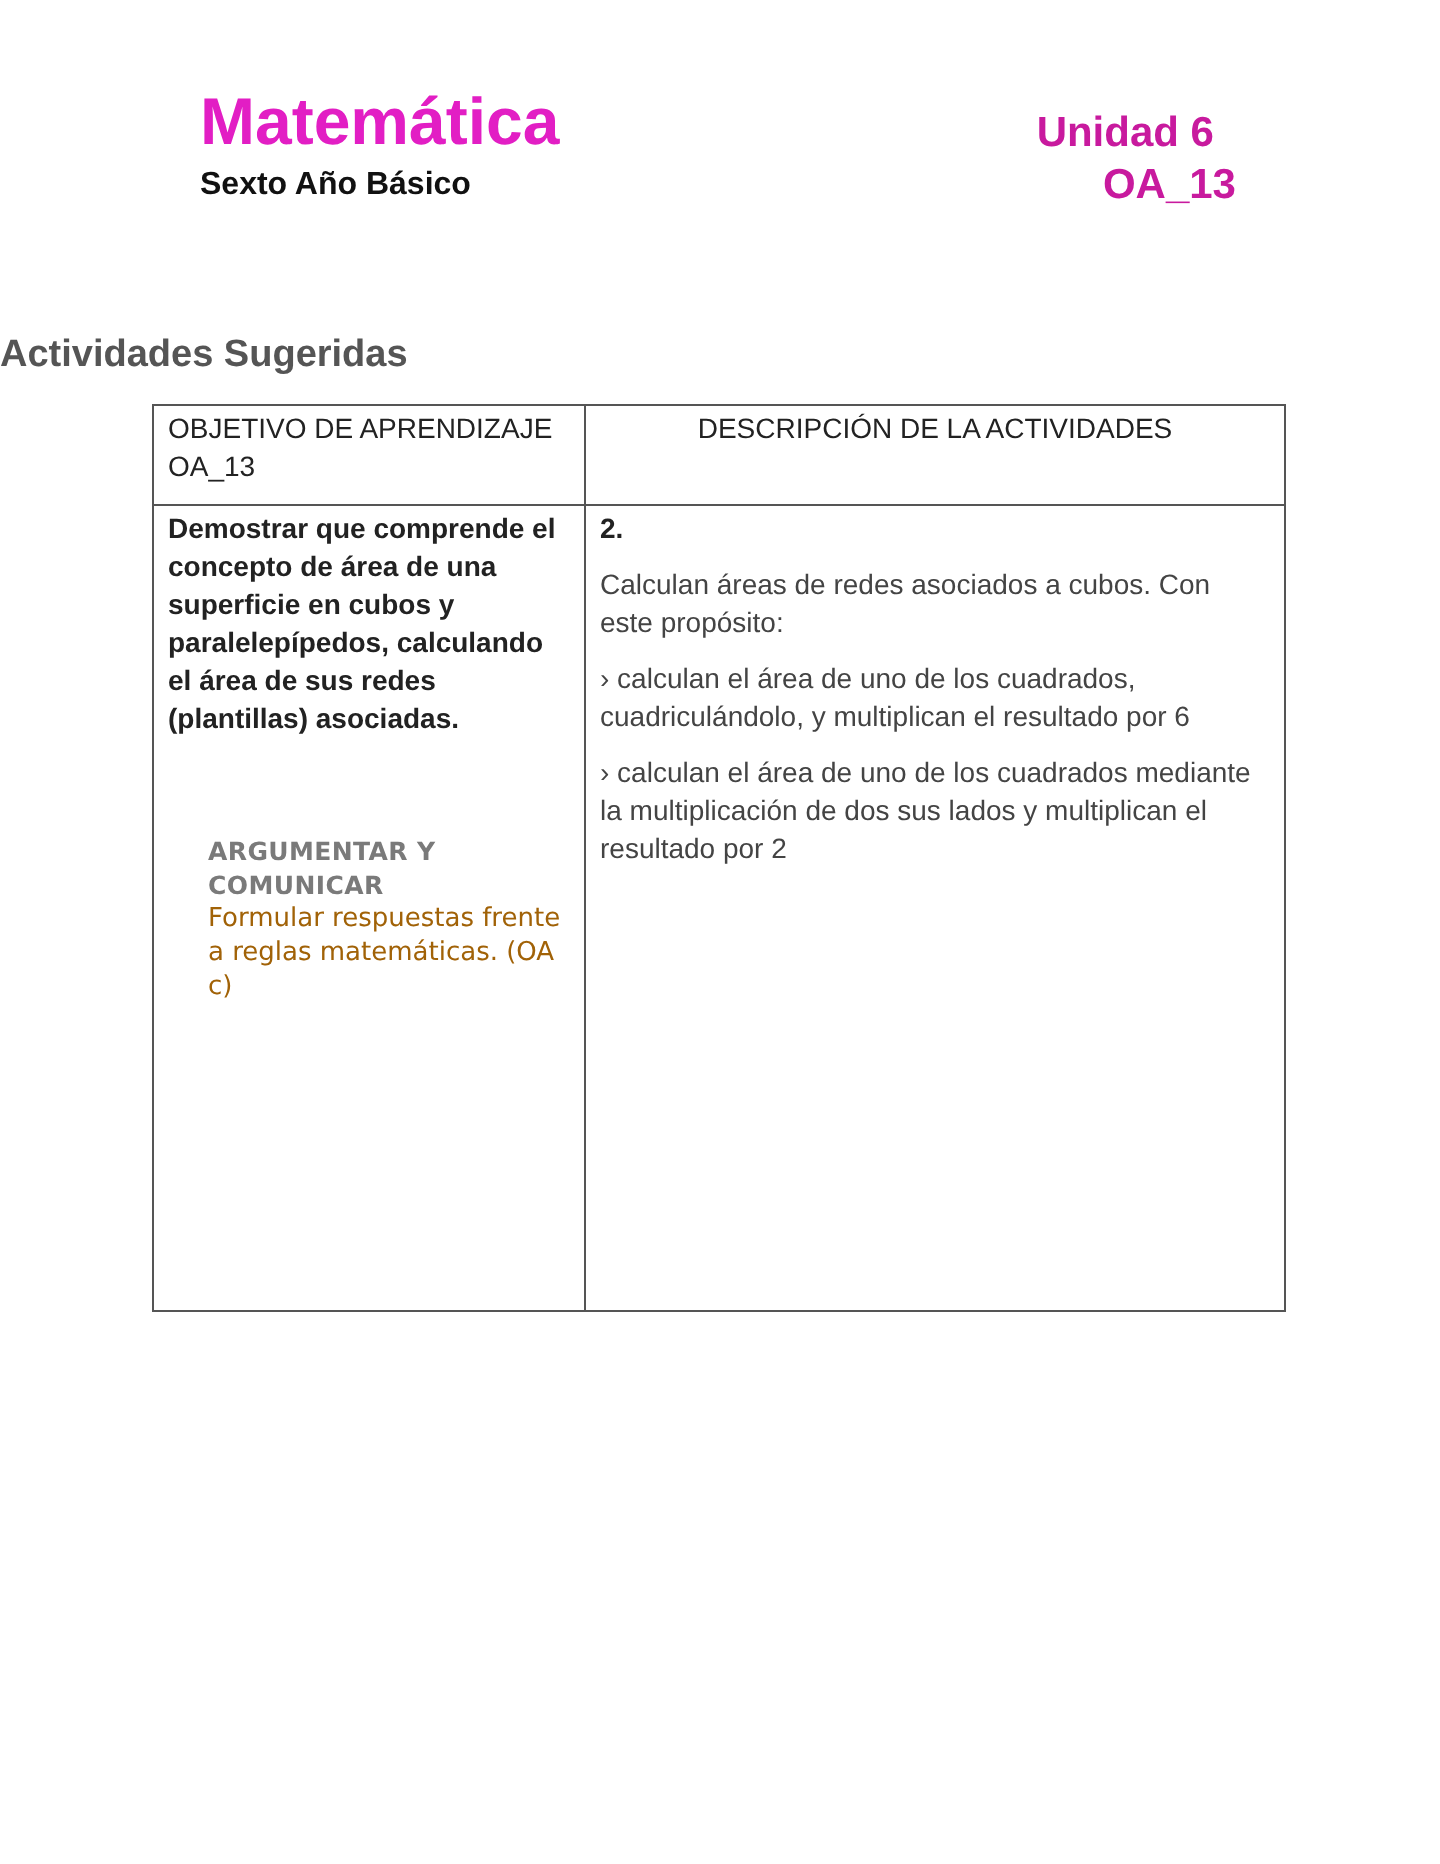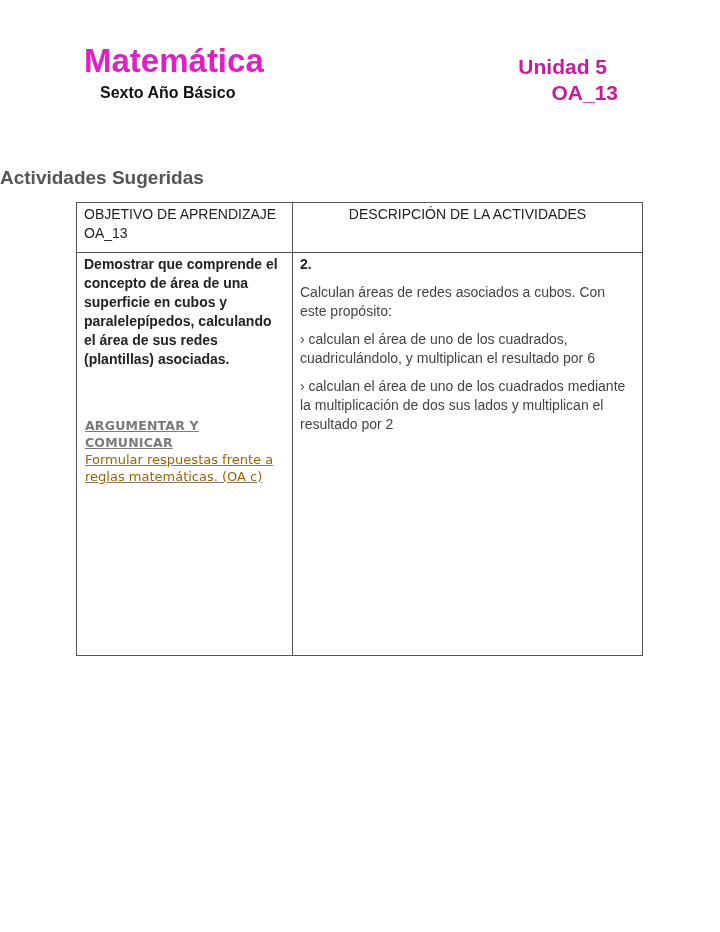--- a/index.html
+++ b/index.html
@@ -9,21 +9,21 @@
     }
     body {
       width: 720px;
       height: 932px;
       position: relative;
       overflow: hidden;
       font-family: "Liberation Sans", sans-serif;
     }
     .title {
       position: absolute;
-      left: 84px;
+      left: 100px;
       top: 42px;
       font-size: 33px;
       font-weight: bold;
       color: #e21ec4;
       letter-spacing: 0px;
       line-height: 38px;
     }
     .subtitle {
       position: absolute;
       left: 100px;
@@ -96,26 +96,25 @@
     }
     .body-row td {
       height: 396px;
     }
     .objective {
       font-weight: bold;
       color: #222222;
     }
     .skill-block {
       margin-top: 48px;
-      margin-left: 1px;
+      margin-left: 20px;
       color: #7a7a7a;
       font-family: "DejaVu Sans", sans-serif;
       font-size: 13px;
       line-height: 17px;
-      text-decoration: underline;
     }
     .skill-heading {
       font-weight: bold;
       color: #7a7a7a;
       font-size: 12.5px;
       letter-spacing: 0.2px;
     }
     .skill-text {
       color: #a16207;
     }
@@ -128,21 +127,21 @@
       color: #444444;
       margin: 0 0 9px 0;
     }
   </style>
 </head>
 <body>
 
 <div>
   <div class="title">Matemática</div>
   <div class="subtitle">Sexto Año Básico</div>
-  <div class="unit">Unidad 5</div>
+  <div class="unit">Unidad 6</div>
   <div class="oa">OA_13</div>
 </div>
 
 <div class="section-title">Actividades Sugeridas</div>
 
 <table class="activities">
   <colgroup>
     <col class="col-left">
     <col class="col-right">
   </colgroup>

